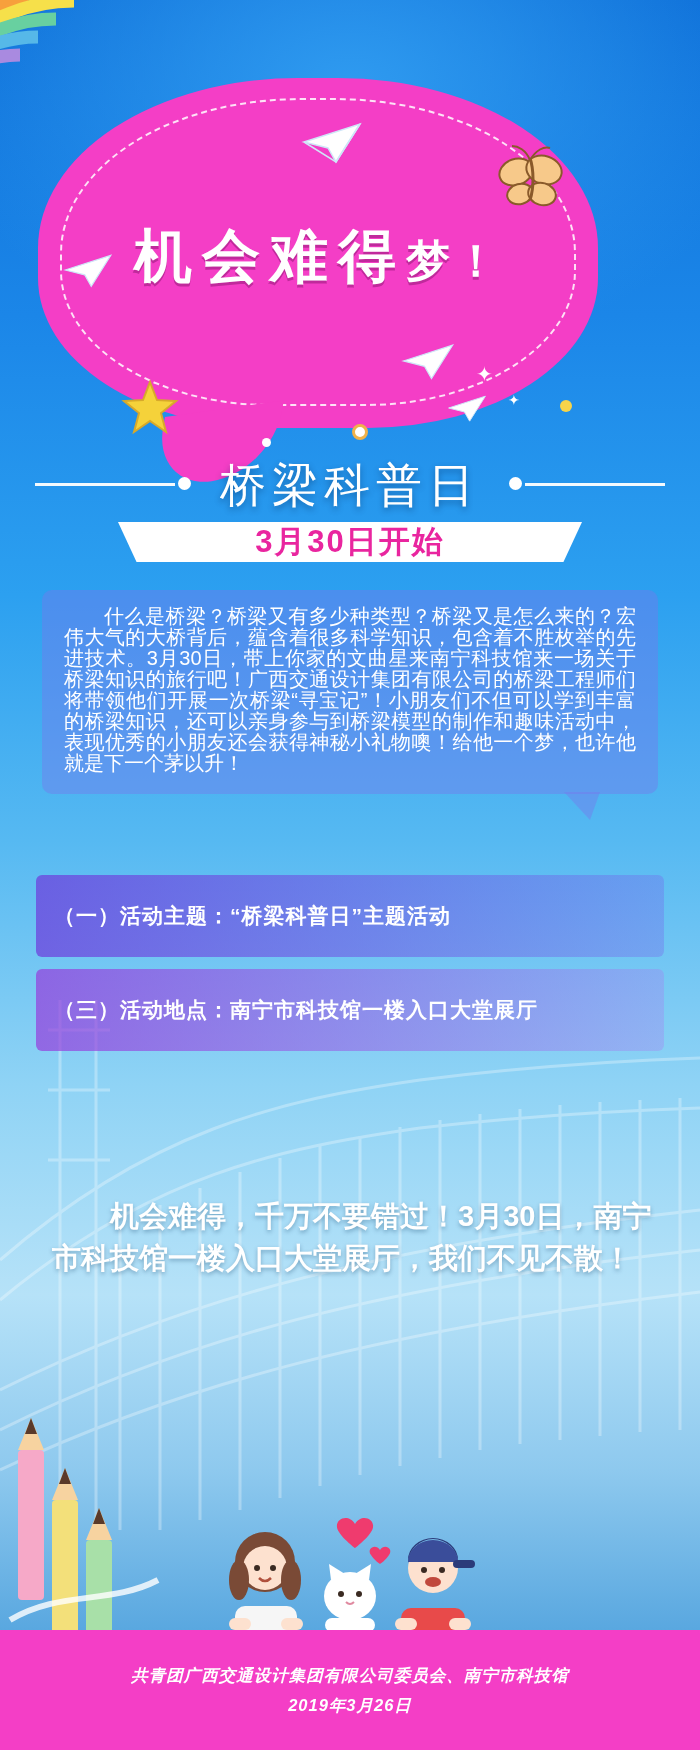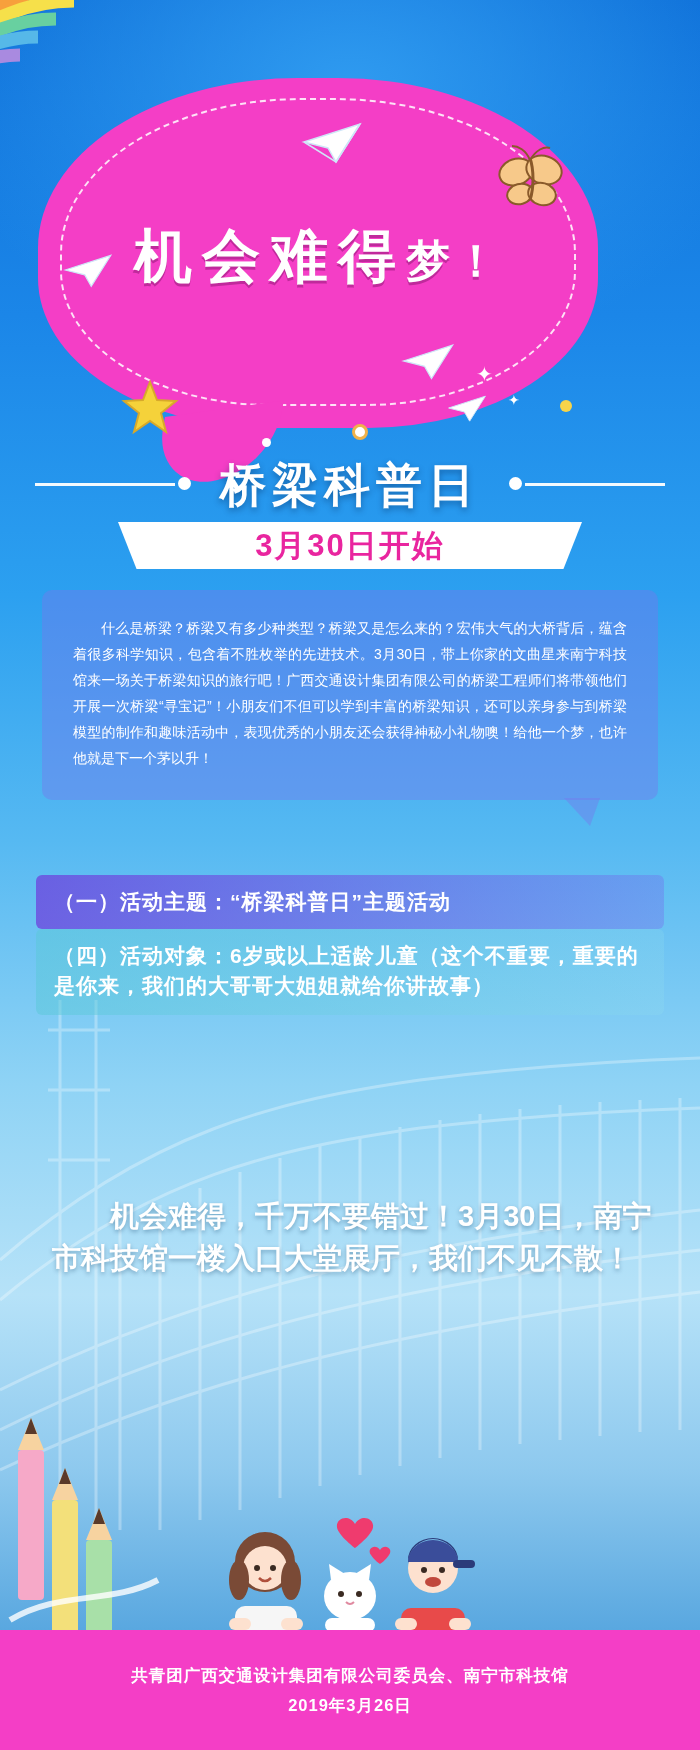--- a/index.html
+++ b/index.html
@@ -50,65 +50,65 @@
     font-weight:bold;letter-spacing:10px;
     text-shadow:0 3px 0 #c02a9c;
   }
   .bubble-line1{top:50px;font-size:58px;}
   .bubble-line2{top:140px;font-size:58px;}
   .bubble-line2 .small{font-size:44px;letter-spacing:4px;}
 
   
   .title-wrap{position:absolute;top:455px;left:0;width:700px;text-align:center;}
   .title-main{
-    display:inline-block;color:#ffffff;font-size:46px;font-weight:bold;
+    display:inline-block;color:#ffffff;font-size:46px;font-weight:normal;
     letter-spacing:6px;text-shadow:0 3px 6px rgba(0,40,90,.45);
   }
   .rule{
     position:absolute;top:483px;height:3px;background:#ffffff;width:140px;opacity:.95;
   }
   .rule.left{left:35px;}
   .rule.right{right:35px;}
   .dot{position:absolute;top:477px;width:13px;height:13px;border-radius:50%;background:#ffffff;}
   .dot.left{left:178px;}
   .dot.right{right:178px;}
 
   .date-ribbon{
-    position:absolute;top:522px;left:118px;width:464px;height:47px;
+    position:absolute;top:522px;left:118px;width:464px;height:40px;
     background:#ffffff;
     clip-path:polygon(0 0,100% 0,96% 100%,4% 100%);
     display:flex;align-items:center;justify-content:center;
   }
   .date-ribbon span{
     color:#e9259f;font-size:31px;font-weight:bold;letter-spacing:2px;
   }
 
   
   .intro{
     position:absolute;left:42px;top:590px;width:616px;
     background:rgba(120,120,235,.42);
     border-radius:10px;
     padding:16px 22px 20px 22px;
     box-sizing:border-box;
   }
   .intro p{
-    margin:9px;color:#ffffff;font-size:14px;line-height:26px;
+    margin:0;color:#ffffff;font-size:20px;line-height:21px;
     text-indent:2em;text-align:justify;
   }
   .intro:after{
     content:"";position:absolute;right:58px;bottom:-26px;
     border-left:26px solid transparent;border-right:10px solid transparent;
     border-top:28px solid rgba(120,120,235,.42);
   }
 
   
   .rows{position:absolute;left:36px;top:875px;width:628px;}
   .row{
     position:relative;box-sizing:border-box;
-    padding:12px 18px;
+    margin-bottom:12px;padding:26px 18px;
     border-radius:6px;color:#ffffff;
     font-size:21px;line-height:30px;font-weight:bold;
     letter-spacing:1px;
   }
   .row .tag{white-space:nowrap;}
   .row.a{background:linear-gradient(90deg,rgba(110,60,220,.72),rgba(120,90,235,.30));}
   .row.b{background:linear-gradient(90deg,rgba(70,180,230,.55),rgba(120,215,235,.22));}
   .row.c{background:linear-gradient(90deg,rgba(150,60,220,.70),rgba(175,110,240,.28));}
   .row.d{background:linear-gradient(90deg,rgba(90,200,215,.50),rgba(150,225,235,.20));padding-bottom:14px;}
 
@@ -117,21 +117,21 @@
     position:absolute;left:52px;top:1195px;width:600px;
     color:#ffffff;font-size:29px;line-height:42px;font-weight:bold;
     text-indent:2em;
     text-shadow:0 2px 4px rgba(0,50,90,.35);
   }
 
   
   .footer{
     position:absolute;left:0;bottom:0;width:700px;height:120px;
     background:#f43ec6;
-    display:flex;flex-direction:column;align-items:center;justify-content:center;
+    display:flex;flex-direction:column;align-items:center;justify-content:center;font-style:italic;
   }
   .footer div{color:#ffffff;font-size:16.5px;line-height:30px;font-weight:bold;letter-spacing:1px;}
 
   
   .kids{position:absolute;left:205px;bottom:110px;width:290px;height:130px;}
 
   
   .pencils{position:absolute;left:0;bottom:100px;width:160px;height:260px;}
 
   
@@ -245,22 +245,22 @@
   </div>
 
   <div class="intro">
     <p>什么是桥梁？桥梁又有多少种类型？桥梁又是怎么来的？宏伟大气的大桥背后，蕴含着很多科学知识，包含着不胜枚举的先进技术。3月30日，带上你家的文曲星来南宁科技馆来一场关于桥梁知识的旅行吧！广西交通设计集团有限公司的桥梁工程师们将带领他们开展一次桥梁“寻宝记”！小朋友们不但可以学到丰富的桥梁知识，还可以亲身参与到桥梁模型的制作和趣味活动中，表现优秀的小朋友还会获得神秘小礼物噢！给他一个梦，也许他就是下一个茅以升！</p>
   </div>
 
   <div class="rows">
     <div class="row a">
       <span class="tag">（一）活动主题：“桥梁科普日”主题活动</span>
     </div>
-    <div class="row d">
-      <span>（四）活动对象：6岁或以上适龄儿童（这个不重要，重要的是你来，我们的大哥哥大姐姐就给你讲故事）</span>
+    <div class="row c">
+      <span class="tag">（三）活动地点：南宁市科技馆一楼入口大堂展厅</span>
     </div>
   </div>
 
   <div class="closing">机会难得，千万不要错过！3月30日，南宁市科技馆一楼入口大堂展厅，我们不见不散！</div>
 
   <svg class="pencils" viewBox="0 0 160 260">
     <g>
       <rect x="18" y="60" width="26" height="150" rx="4" fill="#f6a9c8"></rect>
       <polygon points="18,60 31,28 44,60" fill="#f7d3a0"></polygon>
       <polygon points="25,44 31,28 37,44" fill="#5a3a2a"></polygon>

